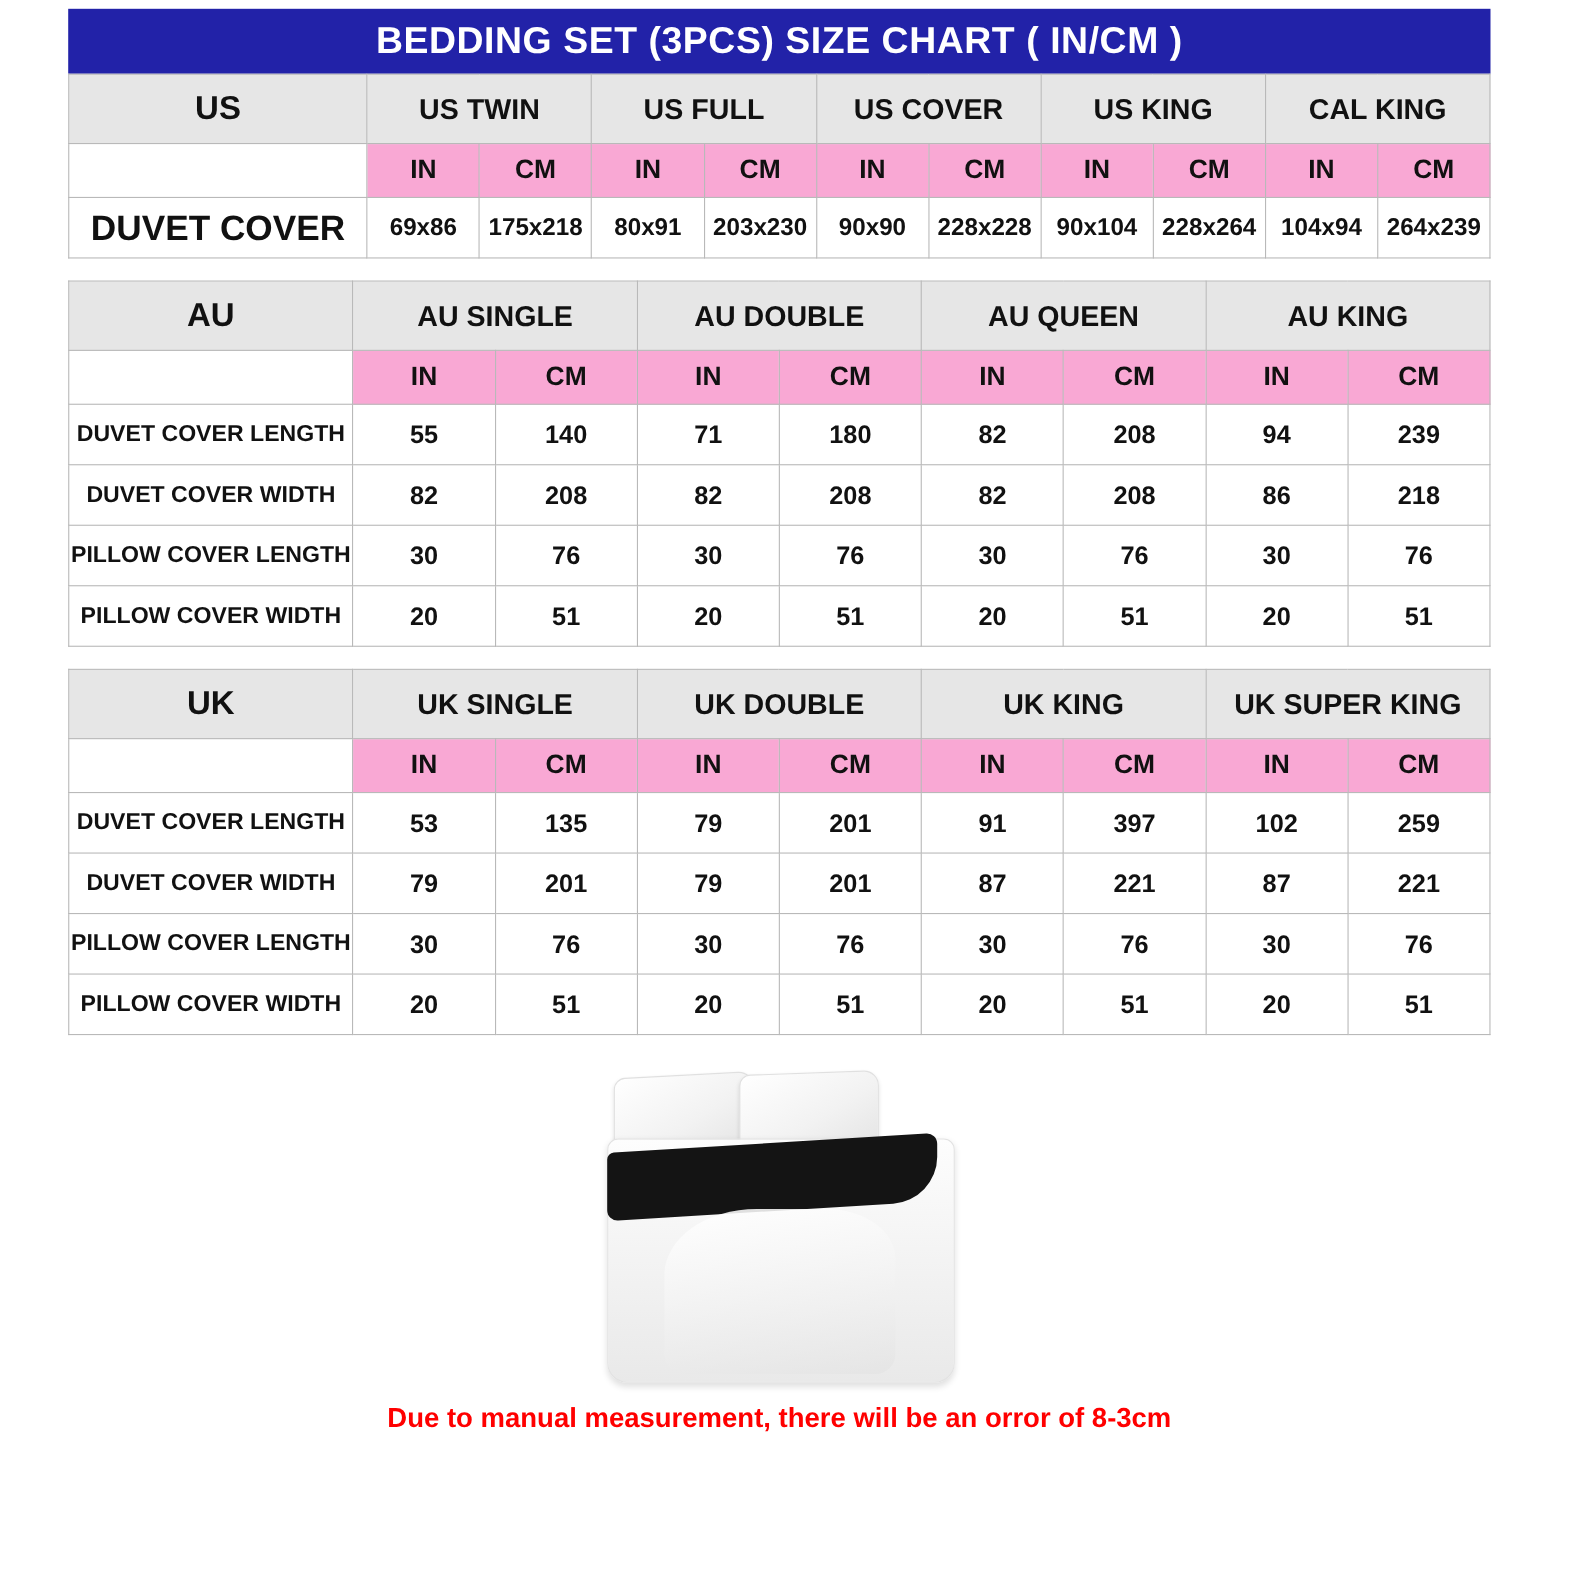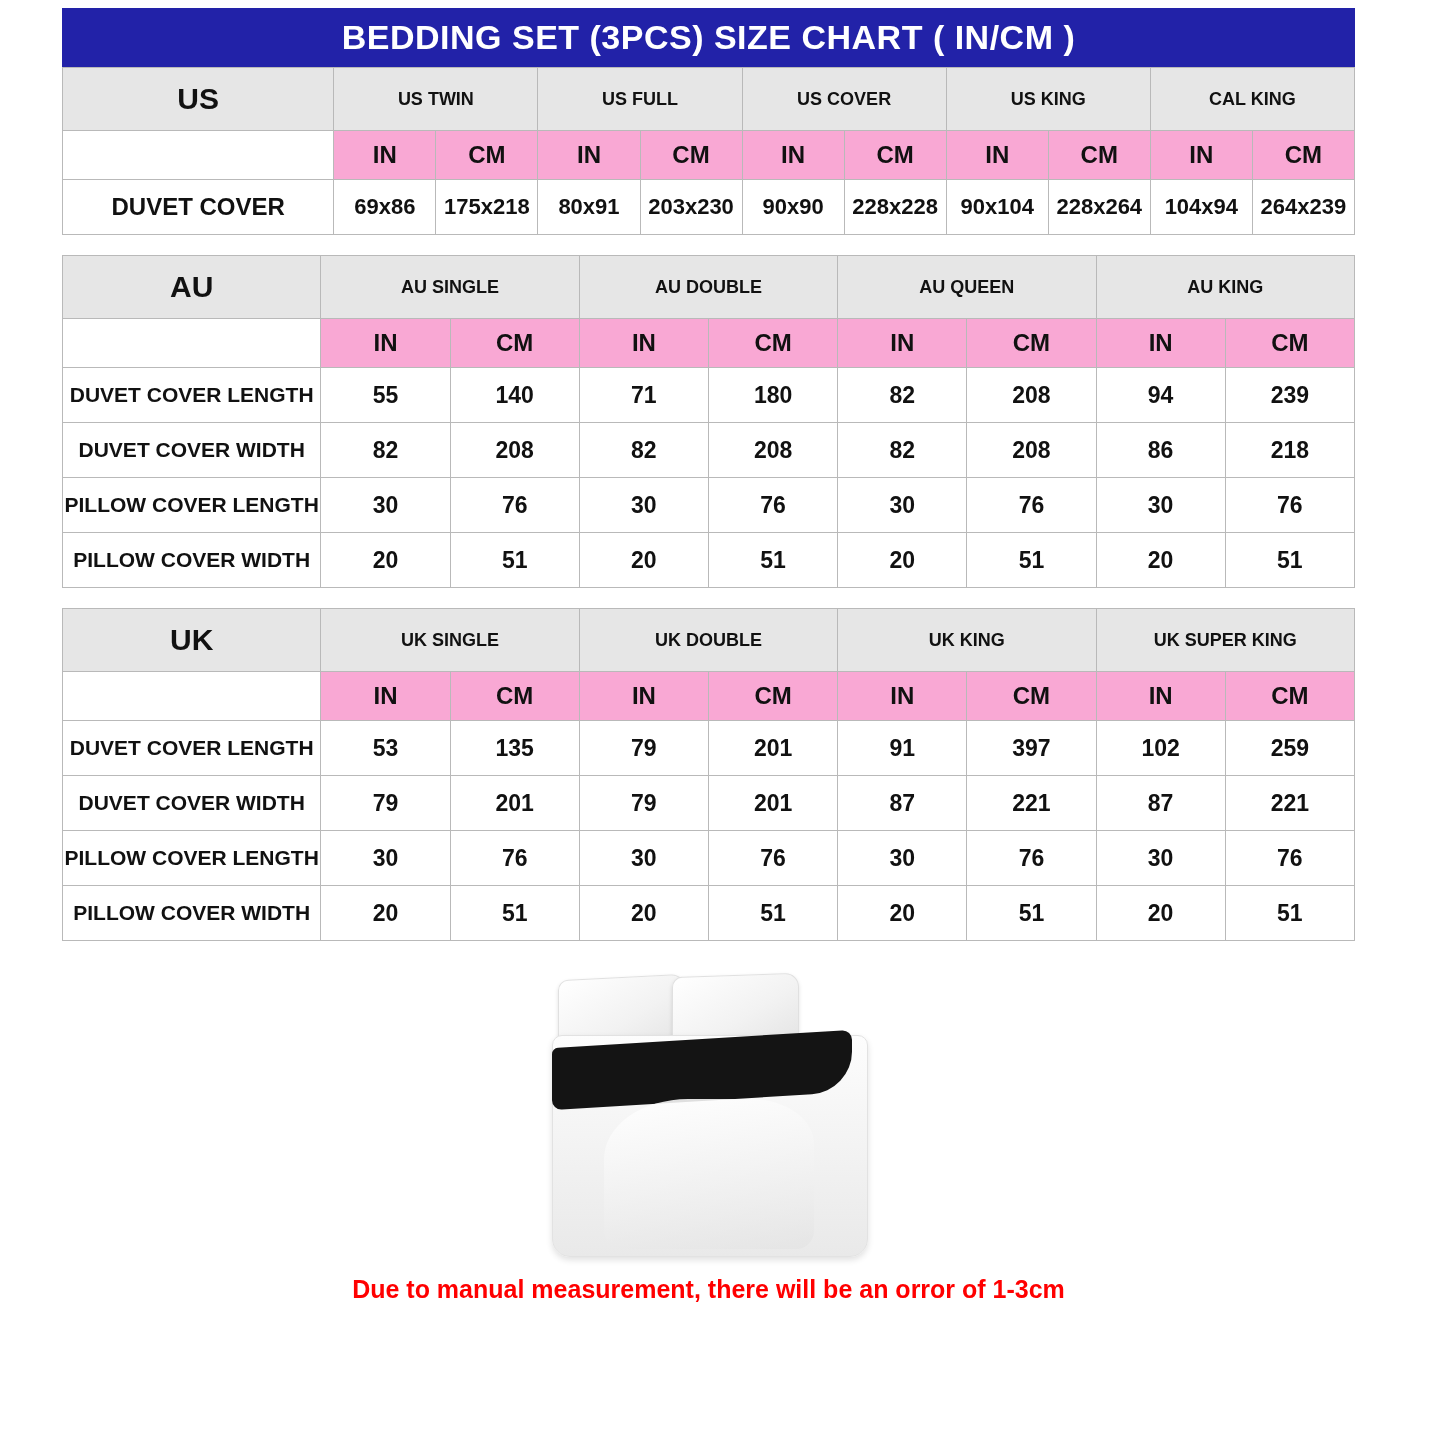--- a/index.html
+++ b/index.html
@@ -45,33 +45,33 @@
     padding: 0;
   }
   .hdr {
     background: #e6e6e6;
   }
   .region-cell {
     font-size: 30px;
     height: 62px;
   }
   .sizename-cell {
-    font-size: 18px;
+    font-size: 26px;
     height: 62px;
   }
   .unit-cell {
     font-size: 24px;
     height: 48px;
     background: #f9a8d4;
   }
   .blank-cell {
     background: #ffffff;
   }
   .row-label {
-    font-size: 24px;
+    font-size: 32px;
     height: 54px;
     background: #ffffff;
   }
   .row-label-sm {
     font-size: 21px;
   }
   .val-cell {
     font-size: 22px;
     height: 54px;
     background: #ffffff;
@@ -367,15 +367,15 @@
   <div class="image-wrap">
     <div class="bed-scene">
       <div class="pillow left"></div>
       <div class="pillow right"></div>
       <div class="duvet-body"></div>
       <div class="duvet-black"></div>
       <div class="duvet-fold"></div>
     </div>
   </div>
 
-  <div class="footnote">Due to manual measurement, there will be an orror of 1-3cm</div>
+  <div class="footnote">Due to manual measurement, there will be an orror of 8-3cm</div>
 
 </div>
 
 </body></html>

